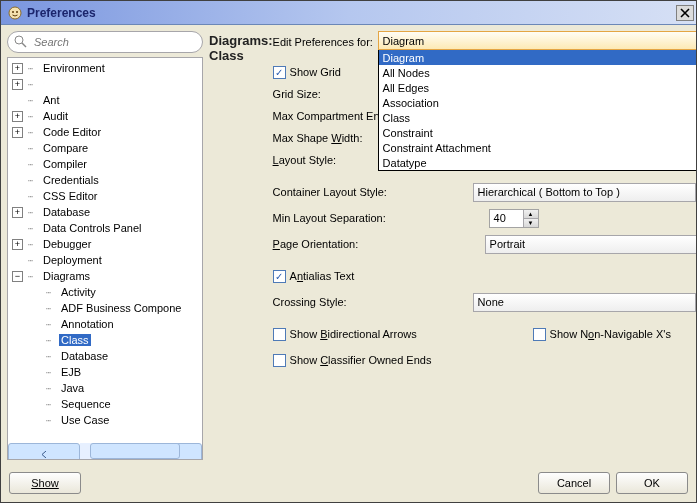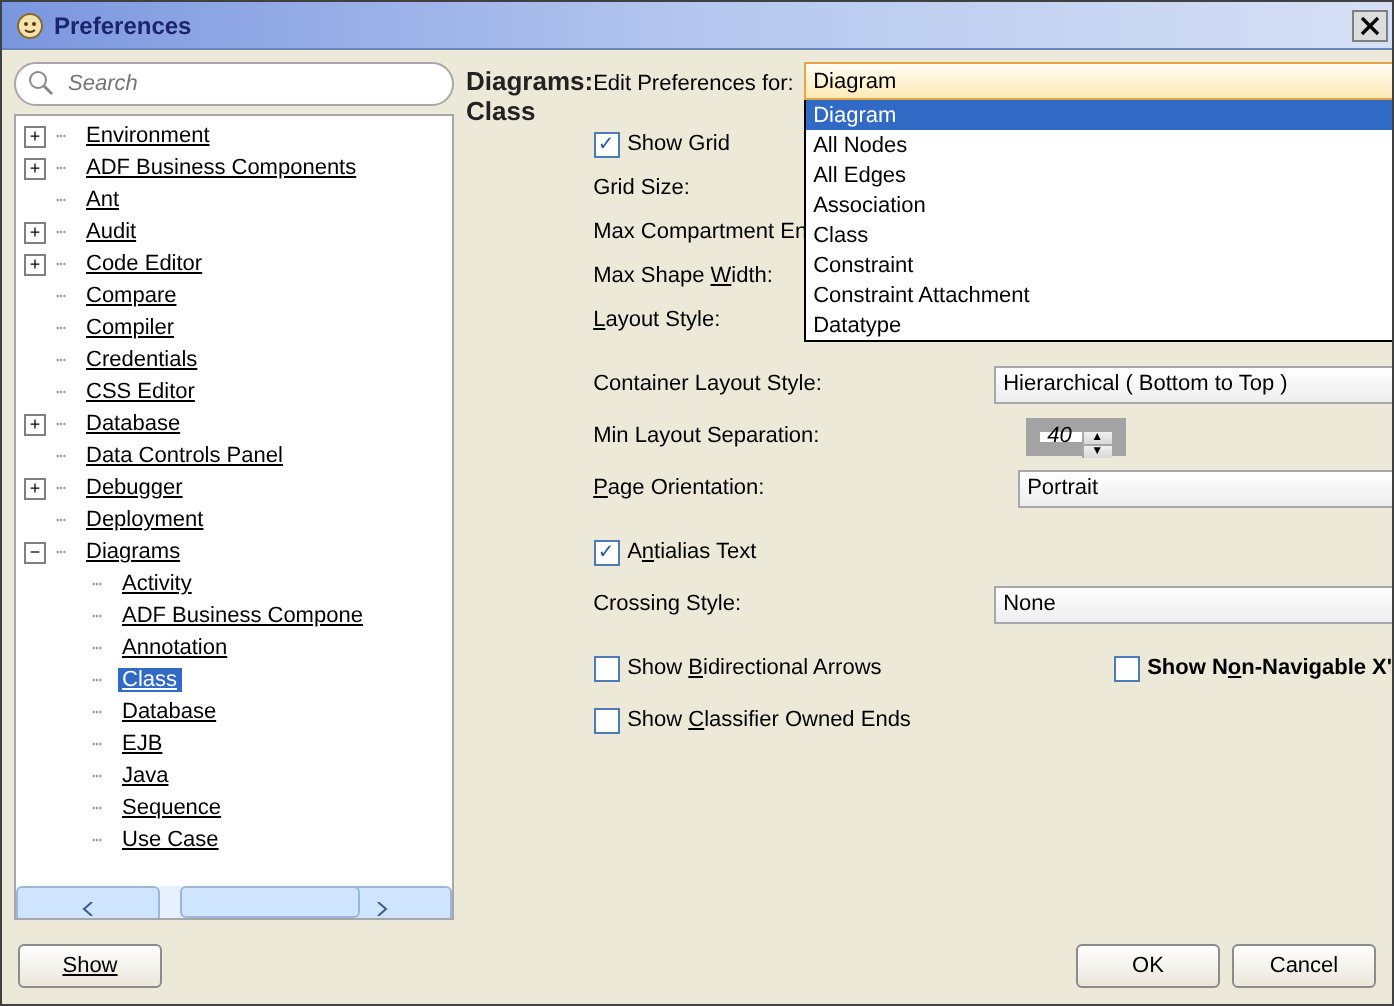--- a/index.html
+++ b/index.html
@@ -2,47 +2,47 @@
 <html><head>
 <meta charset="utf-8">
 <style>
   * { box-sizing: border-box; font-family: Tahoma, sans-serif; font-size: 11px; }
   body { margin: 0; background: #ece9d8; width: 697px; height: 503px; overflow: hidden; border: 1px solid #404040; display: flex; flex-direction: column; }
   .titlebar { height: 24px; background: linear-gradient(to right, #7a96df, #b5c7ef, #d6e0f5); display: flex; align-items: center; padding: 0 2px 0 6px; border-bottom: 1px solid #6b87b7; }
   .titlebar .icon { width: 16px; height: 16px; margin-right: 4px; display: flex; align-items: center; justify-content: center; }
   .titlebar .title { flex: 1; color: #1b256c; font-weight: bold; font-size: 12px; }
   .titlebar .close { width: 18px; height: 16px; background: #dcdcdc; border: 1px solid #808080; display: flex; align-items: center; justify-content: center; font-weight: bold; cursor: pointer; }
   .content { flex: 1; display: flex; padding: 6px; gap: 6px; min-height: 0; }
-  .left { width: 220px; display: flex; flex-direction: column; }
+  .left { width: 196px; display: flex; flex-direction: column; }
   .search { height: 22px; background: #fff; border: 1px solid #a7a6aa; border-radius: 11px; display: flex; align-items: center; padding: 0 6px; margin-bottom: 4px; }
   .search .sicon { width: 14px; height: 14px; margin-right: 4px; }
   .search input { border: none; outline: none; flex: 1; font-style: italic; color: #888; font-size: 11px; }
   .tree-wrap { flex: 1; background: #fff; border: 1px solid #a7a6aa; overflow: hidden; display: flex; flex-direction: column; }
   .tree { flex: 1; overflow-y: auto; overflow-x: hidden; padding: 2px 0; }
   .tree-row { display: flex; align-items: center; height: 16px; padding-left: 4px; white-space: nowrap; }
   .tree-row .exp { width: 11px; height: 11px; border: 1px solid #808080; display: flex; align-items: center; justify-content: center; margin-right: 4px; color: #000; line-height: 0; cursor: pointer; font-size: 9px; background: #fff; }
   .tree-row .noexp { width: 11px; margin-right: 4px; }
   .tree-row .dots { width: 14px; color: #999; letter-spacing: -2px; }
-  .tree-row .lbl { padding: 0 2px; text-decoration: underline; }
+  .tree-row .lbl { padding: 0 2px; }
   .tree-row.sel .lbl { background: #316ac5; color: #fff; }
   .hscroll { height: 16px; display: flex; }
   .hscroll .btn { width: 16px; background: #cfe5ff; border: 1px solid #9cb6d9; display:flex; align-items:center; justify-content:center; }
   .hscroll .track { flex:1; background: #e7f0ff; position: relative; }
   .hscroll .thumb { position:absolute; left:10px; width: 90px; top:0; bottom:0; background: #cfe5ff; border:1px solid #9cb6d9; border-radius: 3px; }
   .right { flex: 1; display: flex; flex-direction: row; min-width: 0; }
   .panel-title { font-size: 13px; font-weight: bold; padding: 2px 0 4px 0; color: #222; }
   .hr { height: 1px; background: #a7a6aa; margin-bottom: 6px; }
   .form { position: relative; flex: 1; }
   .form-row { display: flex; align-items: center; height: 22px; }
   .form-row .label { width: 140px; }
   .form-row .control { flex: 1; display: flex; align-items: center; }
   .cb { width: 13px; height: 13px; border: 1px solid #4e7ab7; background: #fff; margin-right: 4px; display: flex; align-items: center; justify-content: center; color: #2a5db0; font-size: 10px; }
   .dropdown { position: relative; width: 240px; height: 19px; border: 1px solid #a7a6aa; background: linear-gradient(#fff,#eee); display: flex; align-items: center; padding: 0 4px; }
   .dropdown .arrow { position: absolute; right: 0; top: 0; bottom: 0; width: 17px; background: linear-gradient(#f0f0f0,#d8d8d8); border-left: 1px solid #a7a6aa; display: flex; align-items: center; justify-content: center; }
-  .spinner { width: 50px; height: 19px; border: 7px solid #a3a3a3; background: #fff; display: flex; align-items: center; padding: 0 4px; position: relative; font-style: italic; }
+  .spinner { width: 50px; height: 19px; border: 1px solid #a3a3a3; background: #fff; display: flex; align-items: center; padding: 0 4px; position: relative; }
   .spinner .spins { position: absolute; right: 0; top: 0; bottom: 0; width: 15px; display: flex; flex-direction: column; }
   .spinner .spins div { flex: 1; background: linear-gradient(#f0f0f0,#d8d8d8); border-left: 1px solid #a7a6aa; display: flex; align-items: center; justify-content: center; font-size: 6px; }
   .spinner .spins div:first-child { border-bottom: 1px solid #a7a6aa; }
   .big-dd { position: absolute; left: 105px; top: 0; right: 4px; }
   .big-dd .sel { height: 19px; border: 1px solid #e4a544; background: linear-gradient(#fffdf5,#fde9b4); display: flex; align-items: center; padding: 0 4px; }
   .big-dd .sel .arrow { position: absolute; right: 0; top: 0; height: 19px; width: 17px; background: linear-gradient(#fde9b4,#fbc96f); border-left: 1px solid #e4a544; display:flex; align-items:center; justify-content:center; }
   .big-dd .list { background: #fff; border: 1px solid #000; border-top: none; max-height: 130px; overflow-y: auto; }
   .big-dd .opt { height: 15px; padding: 0 4px; display: flex; align-items: center; }
   .big-dd .opt.hi { background: #316ac5; color: #fff; }
   .footer { display: flex; align-items: center; padding: 6px 8px 8px 8px; }
@@ -88,21 +88,20 @@
     <div class="tree-wrap">
       <div class="tree" id="tree">
           <div class="tree-row" style="padding-left: 4px;">
             <span class="exp">+</span>
             <span class="dots">···</span>
             <span class="lbl">Environment</span>
           </div>
           <div class="tree-row" style="padding-left: 4px;">
             <span class="exp">+</span>
             <span class="dots">···</span>
-            <span class="lbl">ADF Business Components</span>
           </div>
           <div class="tree-row" style="padding-left: 4px;">
             <span class="noexp"></span>
             <span class="dots">···</span>
             <span class="lbl">Ant</span>
           </div>
           <div class="tree-row" style="padding-left: 4px;">
             <span class="exp">+</span>
             <span class="dots">···</span>
             <span class="lbl">Audit</span>
@@ -343,38 +342,38 @@
         </div>
       </div>
 
       <div class="section-gap"></div>
 
       <div class="form-row">
         <div style="width:260px; display:flex; align-items:center;">
           <span class="cb"></span>
           <span>Show <span class="u">B</span>idirectional Arrows</span>
         </div>
-        <div style="display:flex; font-weight:bold;">
+        <div style="display:flex; ">
           <span class="cb"></span>
           <span>Show N<span class="u">o</span>n-Navigable X's</span>
         </div>
       </div>
       <div class="grid-gap"></div>
       <div class="form-row">
         <span class="cb"></span>
         <span>Show <span class="u">C</span>lassifier Owned Ends</span>
       </div>
     </div>
   </div>
 </div>
 
 <div class="footer">
   <div class="btn">
       <span class="u">Show</span>
     </div>
   <div class="spacer"></div>
   <div class="btn">
+      <span>Cancel</span>
+    </div>
+  <div class="btn">
       <span>OK</span>
     </div>
-  <div class="btn">
-      <span>Cancel</span>
-    </div>
 </div>
 
 </body></html>

